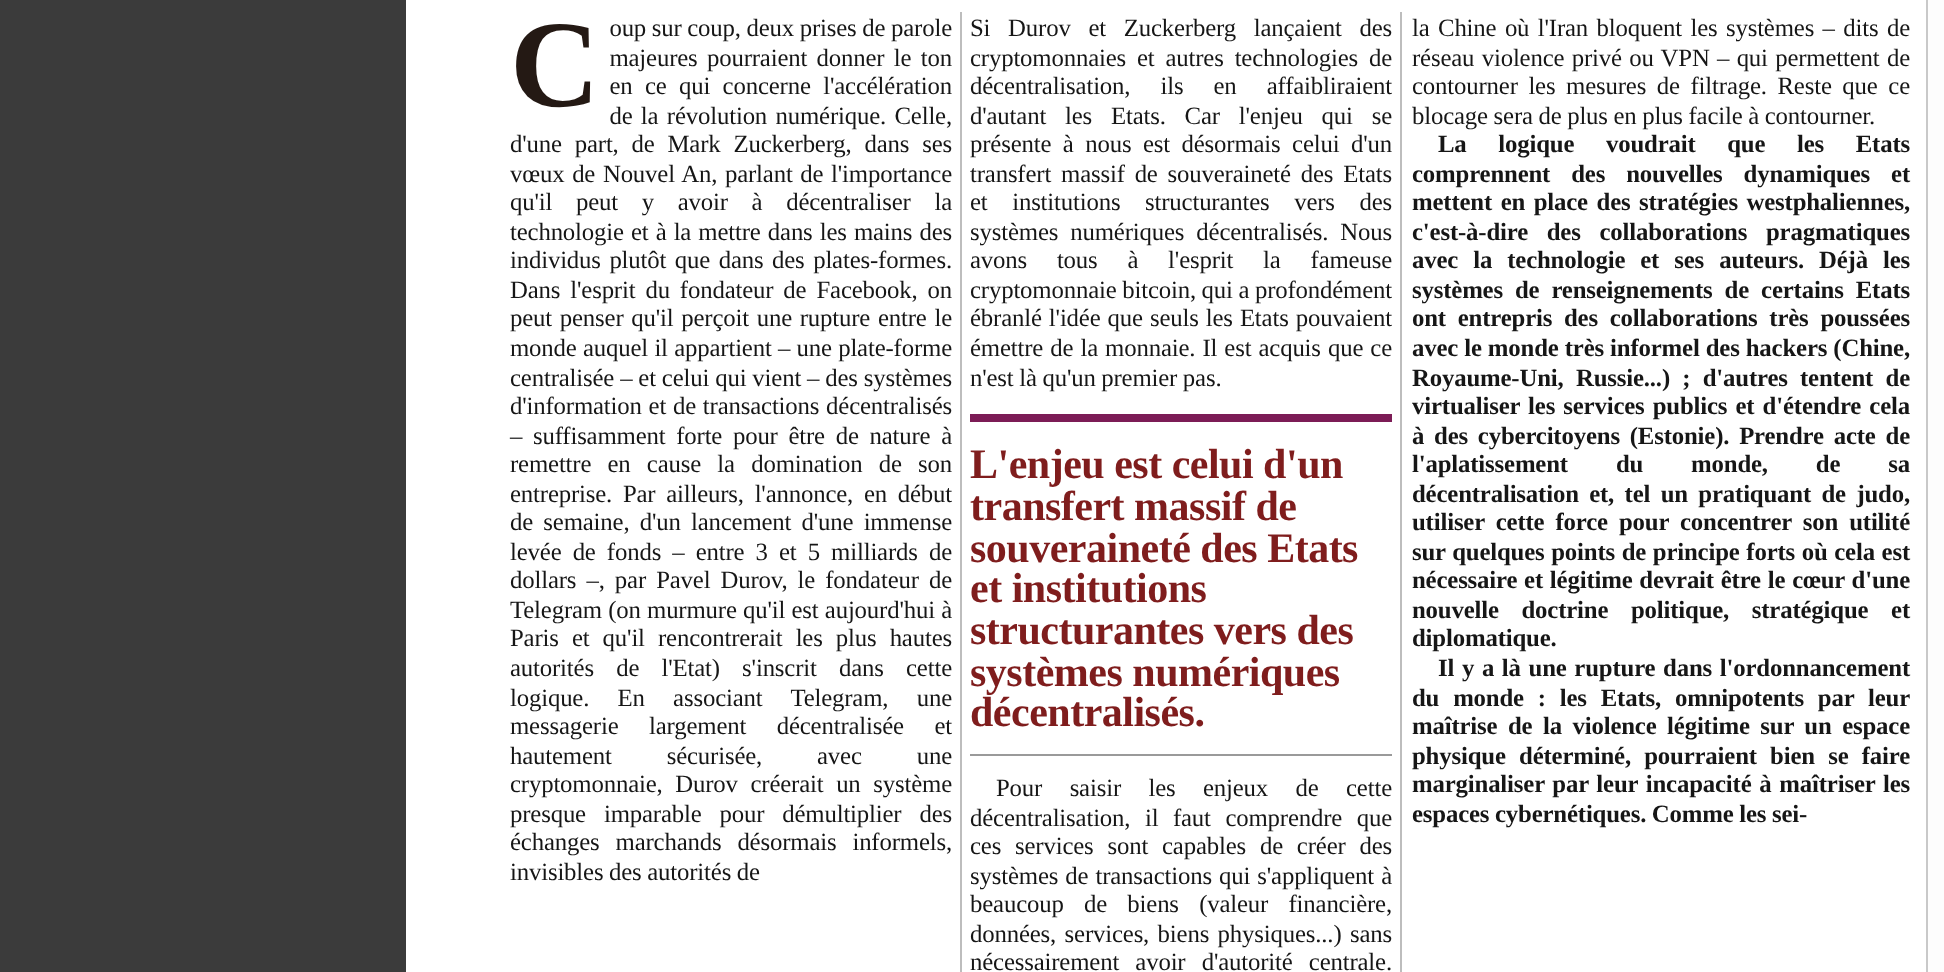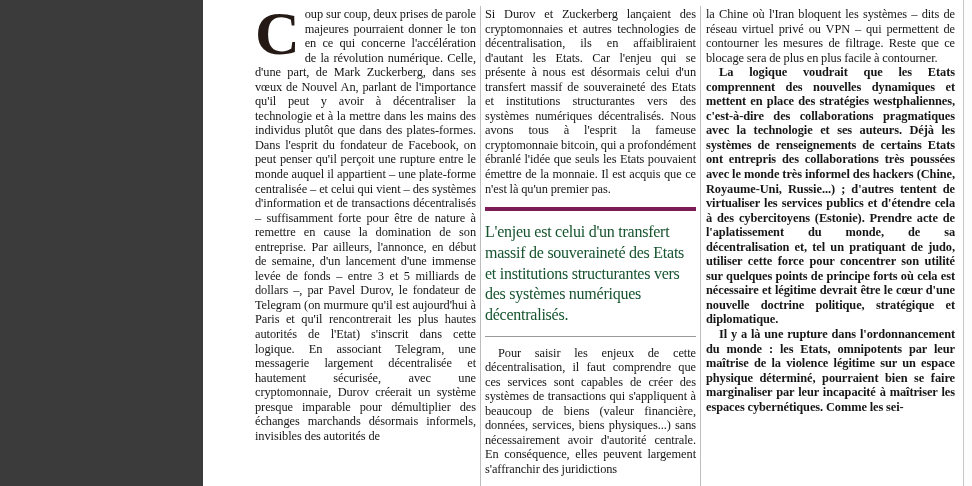--- a/index.html
+++ b/index.html
@@ -111,24 +111,24 @@
     padding: 0;
   }
   .pq-rule-top {
     height: 4px;
     background: #7c1c56;
     margin-bottom: 11px;
     width: 100%;
   }
   .pq-text {
     font-family: "Liberation Serif", "DejaVu Serif", serif;
-    font-size: 16px;
+    font-size: 21px;
     line-height: 20.7px;
-    font-weight: 400;
-    color: #14532d;
+    font-weight: 700;
+    color: #7f1d1d;
     margin: 0 0 10px 0;
     letter-spacing: -0.25px;
   }
   .pq-rule-bottom {
     height: 1px;
     background: #9a9a9a;
     width: 100%;
     margin-bottom: 9px;
   }
   .pq-after {
@@ -155,21 +155,21 @@
         <div class="pullquote">
           <div class="pq-rule-top"></div>
           <p class="pq-text">L'enjeu est celui d'un transfert massif de souveraineté des Etats et institutions structurantes vers des systèmes numériques décentralisés.</p>
           <div class="pq-rule-bottom"></div>
         </div>
 
         <p class="body-text pq-after">Pour saisir les enjeux de cette décentralisation, il faut comprendre que ces services sont capables de créer des systèmes de transactions qui s'appliquent à beaucoup de biens (valeur financière, données, services, biens physiques...) sans nécessairement avoir d'autorité centrale. En conséquence, elles peuvent largement s'affranchir des juridictions</p>
       </div>
 
       <div class="col col-3">
-        <p class="body-text">la Chine où l'Iran bloquent les systèmes – dits de réseau virtuel privé ou VPN – qui permettent de contourner les mesures de filtrage. Reste que ce blocage sera de plus en plus facile à contourner.</p>
+        <p class="body-text">la Chine où l'Iran bloquent les systèmes – dits de réseau violence privé ou VPN – qui permettent de contourner les mesures de filtrage. Reste que ce blocage sera de plus en plus facile à contourner.</p>
         <p class="body-text">La logique voudrait que les Etats comprennent des nouvelles dynamiques et mettent en place des stratégies westphaliennes, c'est-à-dire des collaborations pragmatiques avec la technologie et ses auteurs. Déjà les systèmes de renseignements de certains Etats ont entrepris des collaborations très poussées avec le monde très informel des hackers (Chine, Royaume-Uni, Russie...) ; d'autres tentent de virtualiser les services publics et d'étendre cela à des cybercitoyens (Estonie). Prendre acte de l'aplatissement du monde, de sa décentralisation et, tel un pratiquant de judo, utiliser cette force pour concentrer son utilité sur quelques points de principe forts où cela est nécessaire et légitime devrait être le cœur d'une nouvelle doctrine politique, stratégique et diplomatique.</p>
         <p class="body-text">Il y a là une rupture dans l'ordonnancement du monde : les Etats, omnipotents par leur maîtrise de la violence légitime sur un espace physique déterminé, pourraient bien se faire marginaliser par leur incapacité à maîtriser les espaces cybernétiques. Comme les sei-</p>
       </div>
 
       <div class="col-rule rule-1"></div>
       <div class="col-rule rule-2"></div>
     </div>
   </div>
 
   <div class="page-edge-right"></div>

